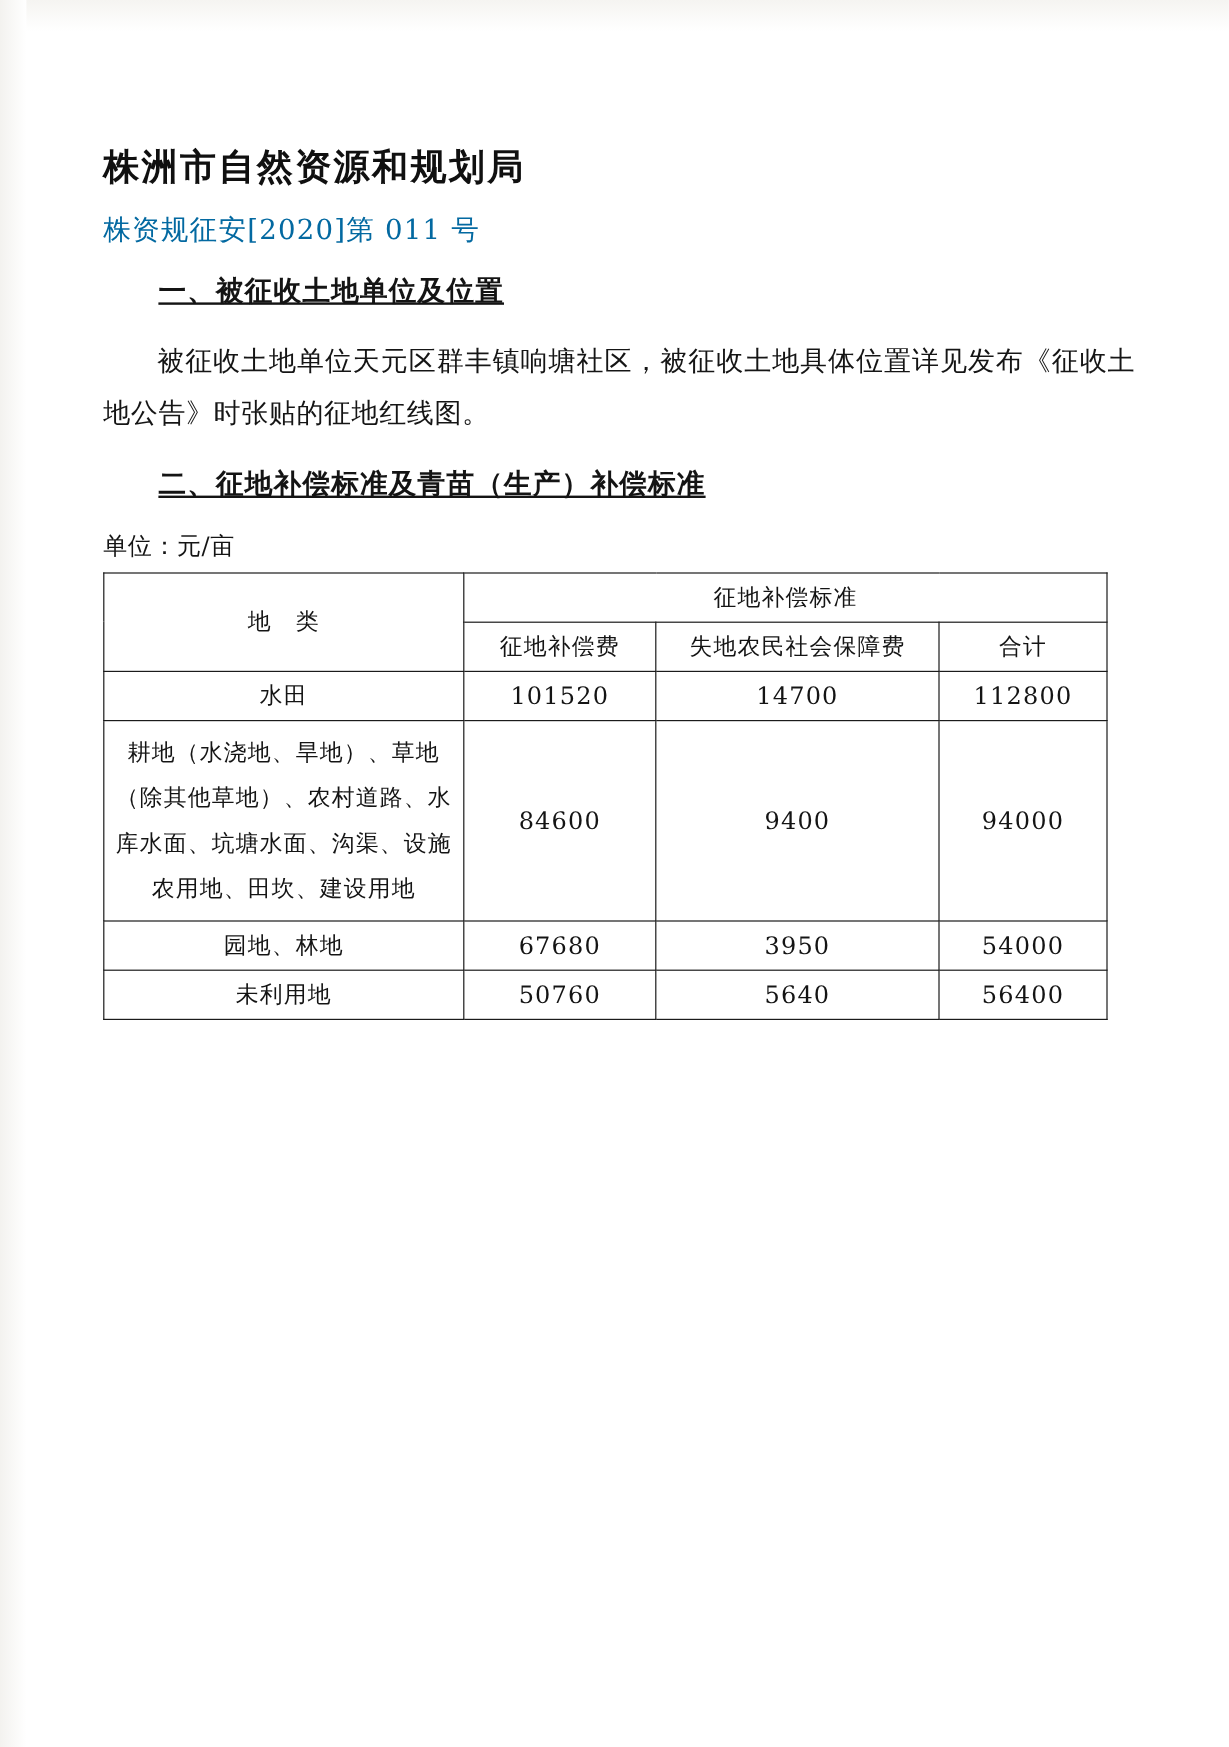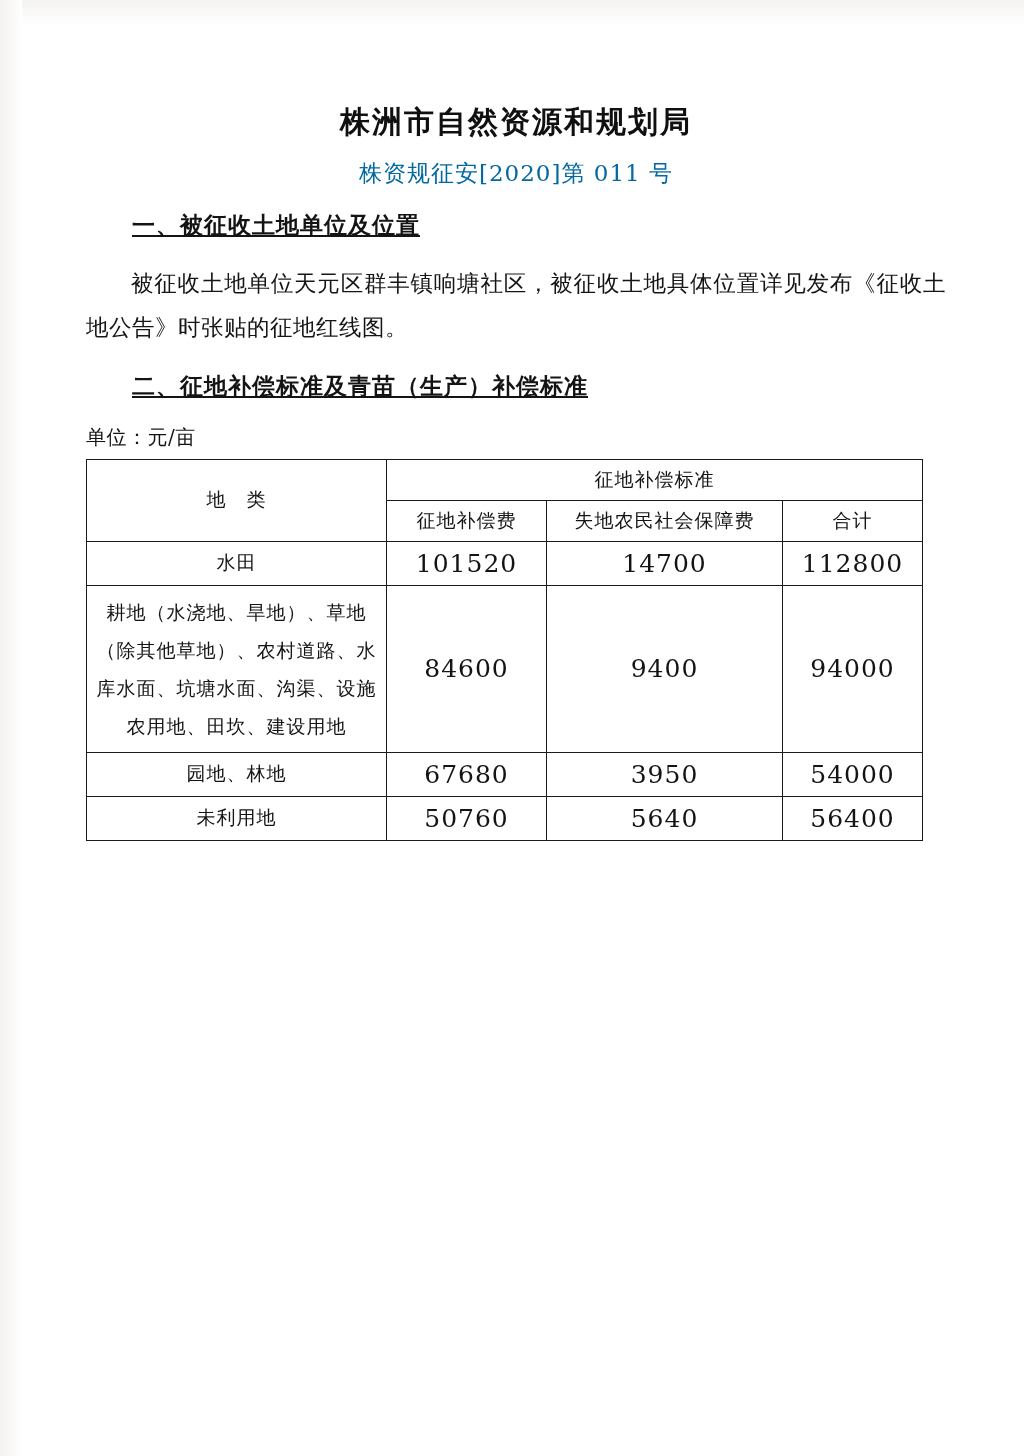--- a/index.html
+++ b/index.html
@@ -18,21 +18,22 @@
   .page {
     position: relative;
     width: 1024px;
     height: 1456px;
     box-sizing: border-box;
     padding: 100px 78px 40px 86px;
   }
 
   
   .title-block {
-    text-align: center;
+    text-align: left;
+    margin-top: 18px;
   }
   .doc-title-line {
     font-family: "DejaVu Serif", "Liberation Serif", serif;
     font-weight: bold;
     font-size: 30px;
     letter-spacing: 2px;
     line-height: 1.45;
     color: #101010;
   }
   .doc-number {
@@ -95,21 +96,21 @@
     letter-spacing: 2px;
   }
   td.cat-wrap {
     text-align: left;
     padding: 10px 12px;
     line-height: 2.0;
     letter-spacing: 0.5px;
   }
   .num {
     font-family: "DejaVu Serif", "Liberation Serif", serif;
-    font-size: 25px;
+    font-size: 20px;
     letter-spacing: 0.5px;
   }
   .col-a { width: 300px; }
   .col-b { width: 160px; }
   .col-c { width: 236px; }
   .col-d { width: 140px; }
 
   .h-group { font-size: 19px; letter-spacing: 2px; }
 
   

